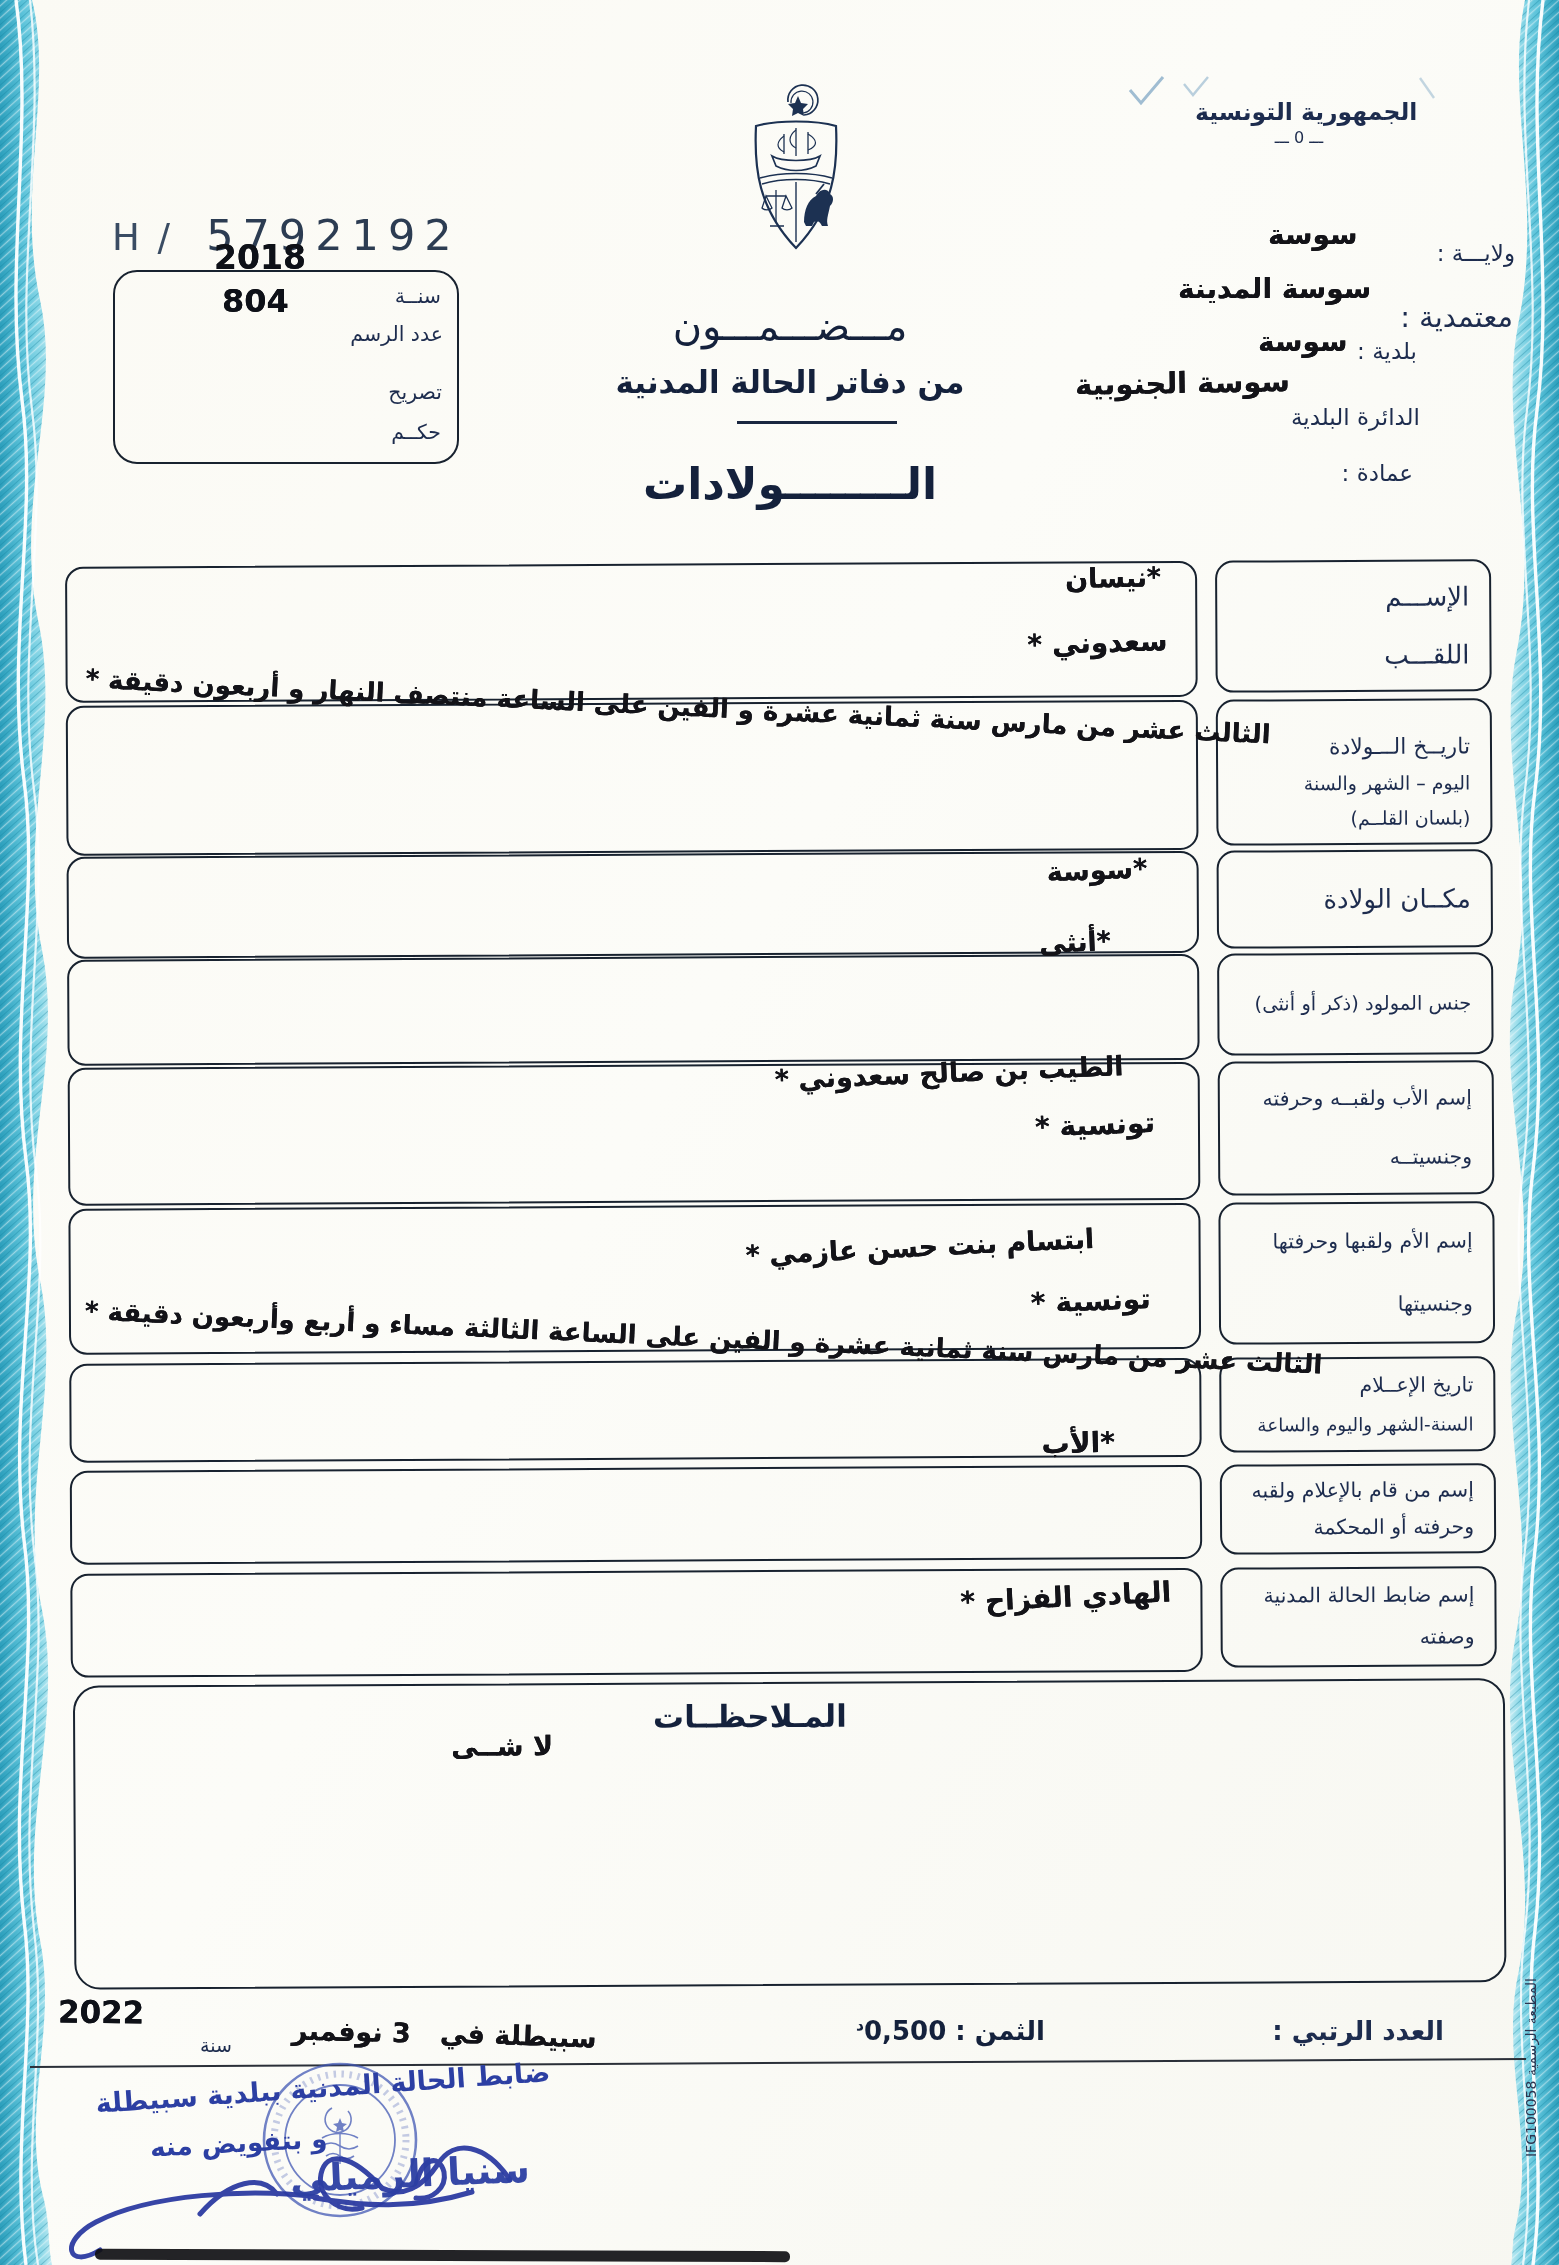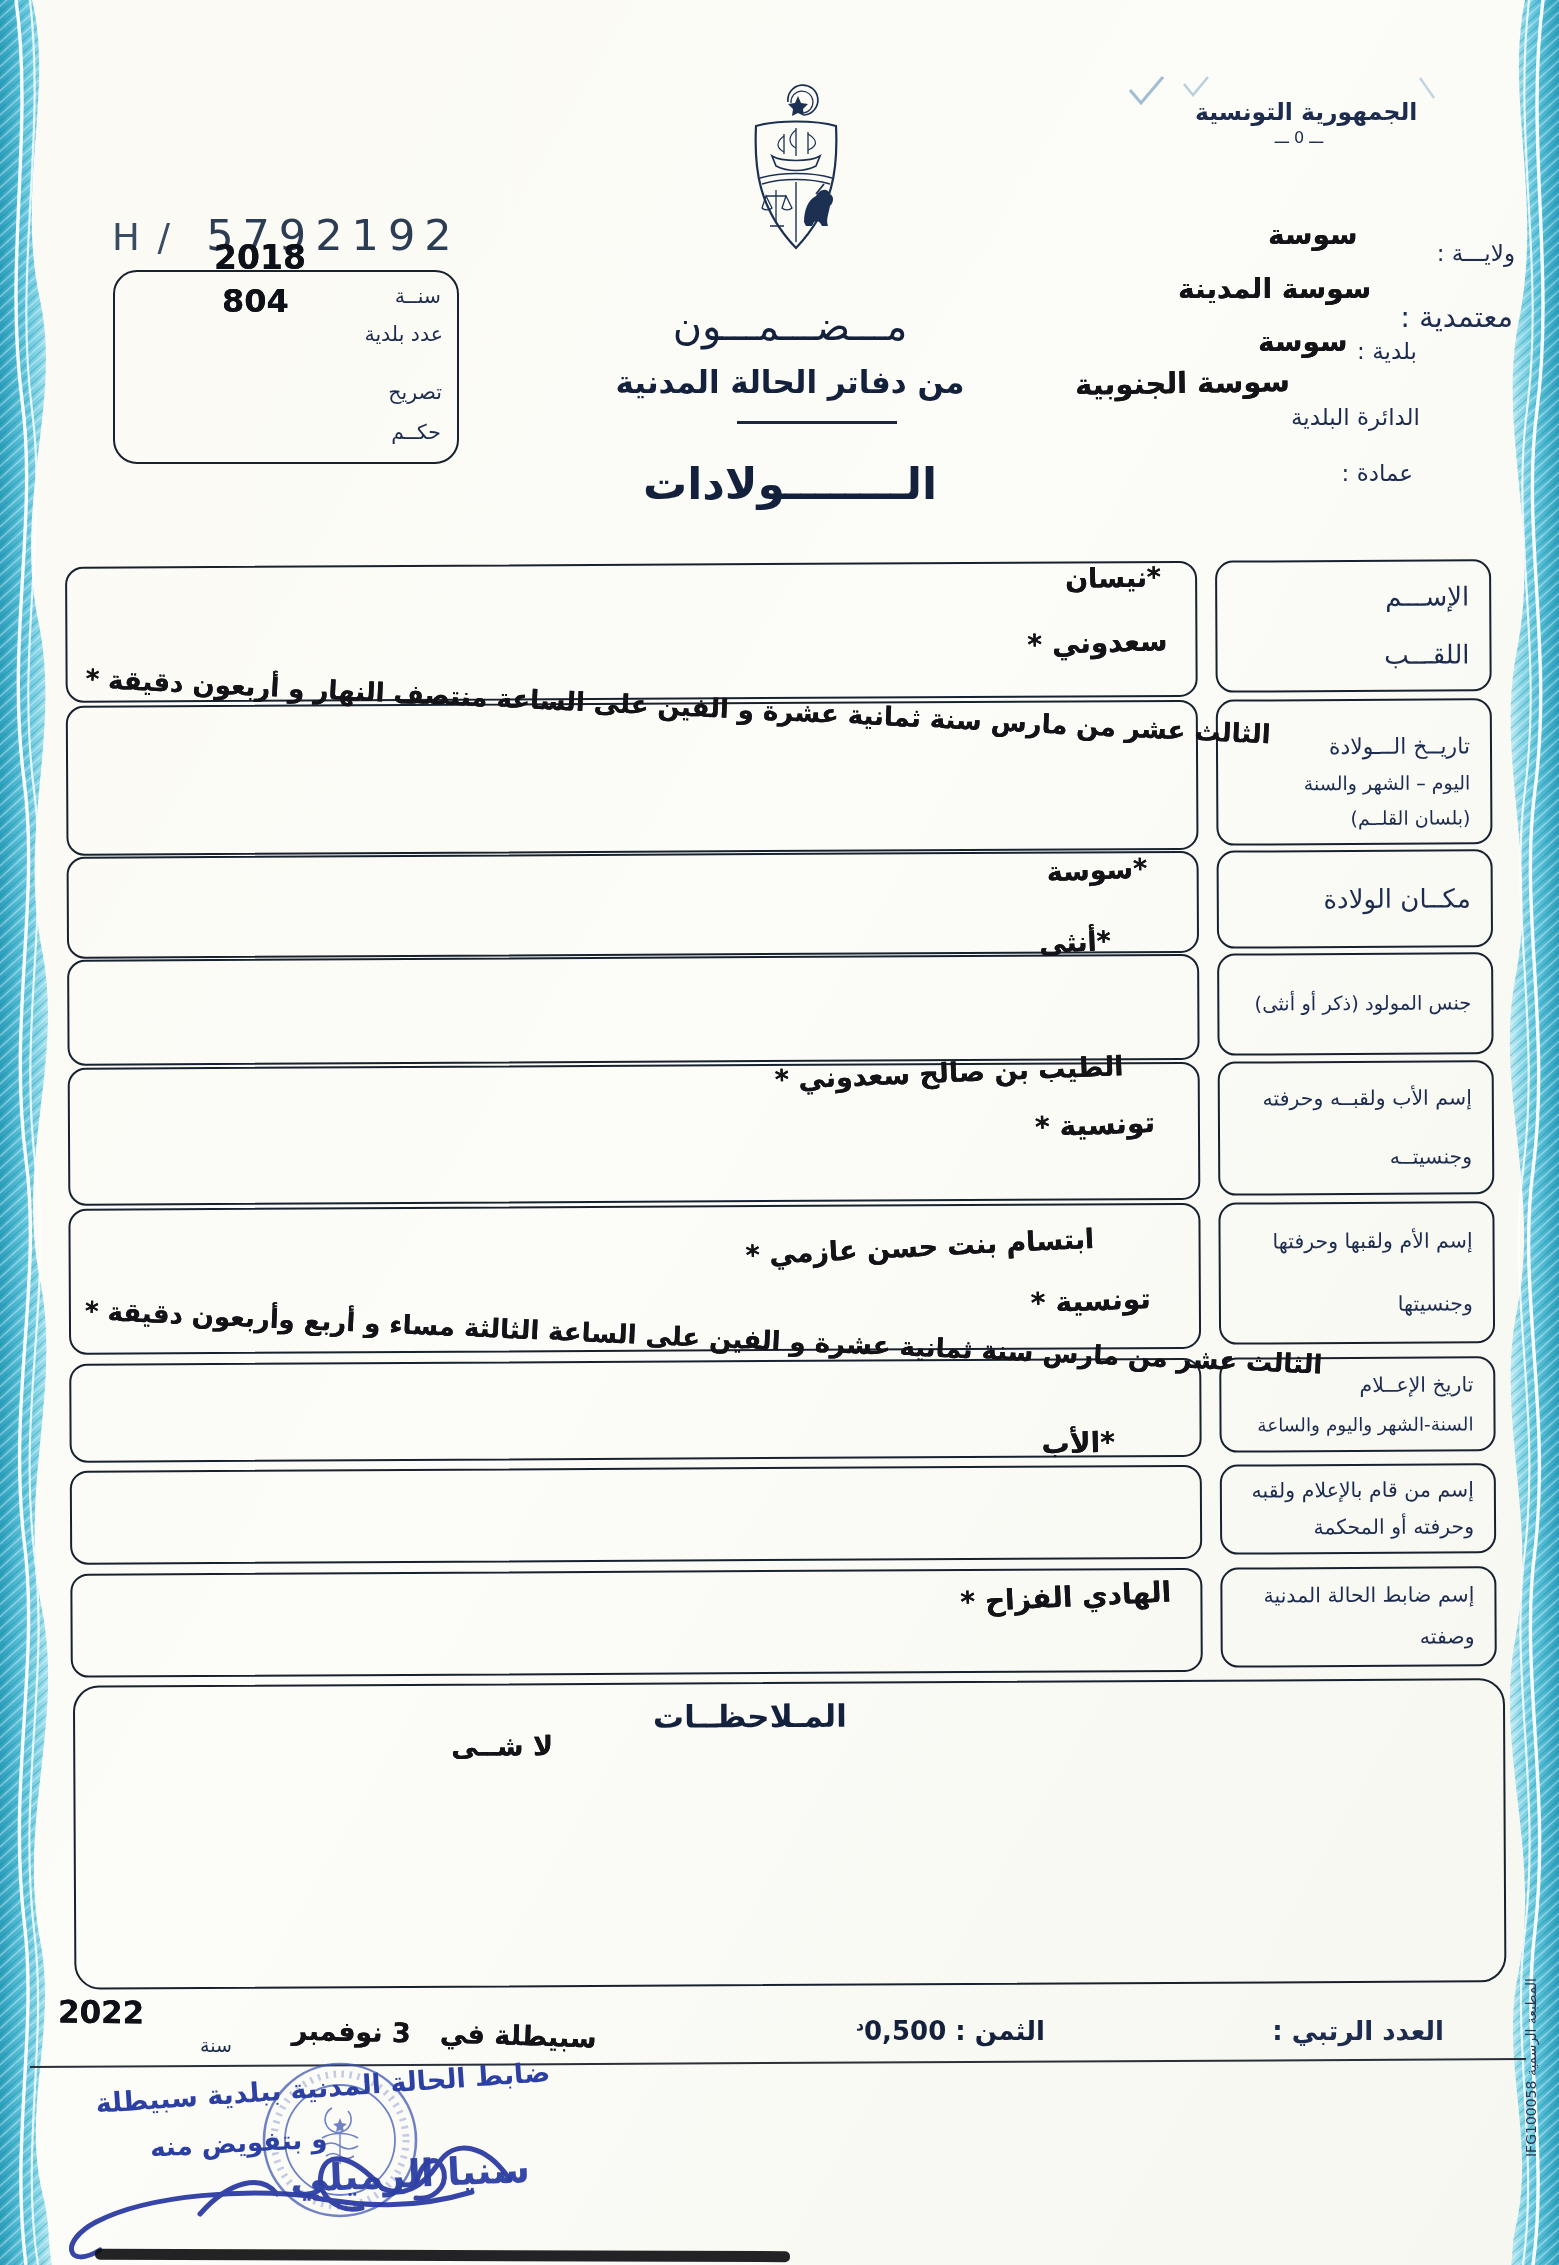--- a/index.html
+++ b/index.html
@@ -61,21 +61,21 @@
   </svg>
 
   <div class="abs" style="left:112px;top:210px;">
     <span style="font-size:37px;color:#3a4c63;letter-spacing:3px;font-weight:500;">H /</span>
     <span style="font-size:43px;color:#2c3c52;letter-spacing:9px;margin-left:28px;font-weight:500;">5792192</span>
   </div>
   <div class="abs hw" style="left:214px;top:238px;font-size:33px;color:#0e1118;">2018</div>
 
   <div class="box" style="left:113px;top:270px;width:342px;height:190px;border-radius:24px;">
     <span class="abs rtl lbl" style="right:16px;top:12px;">سنــة</span>
-    <span class="abs rtl lbl" style="right:14px;top:50px;">عدد بلدية</span>
+    <span class="abs rtl lbl" style="right:14px;top:50px;">عدد الرسم</span>
     <span class="abs rtl lbl" style="right:15px;top:108px;">تصريح</span>
     <span class="abs rtl lbl" style="right:16px;top:148px;">حكــم</span>
   </div>
   <div class="abs hw" style="left:222px;top:282px;font-size:32px;color:#0e1118;">804</div>
 
   <svg class="abs" style="left:746px;top:82px;" width="100" height="172" viewBox="0 0 100 172">
     <g stroke="#1c3152" fill="none" stroke-width="1.7">
 
       <path d="M42,20 A15,15 0 1 1 58,33"></path>
       <path d="M45,21 A11,11 0 1 1 57,31" stroke-width="1.2"></path>

